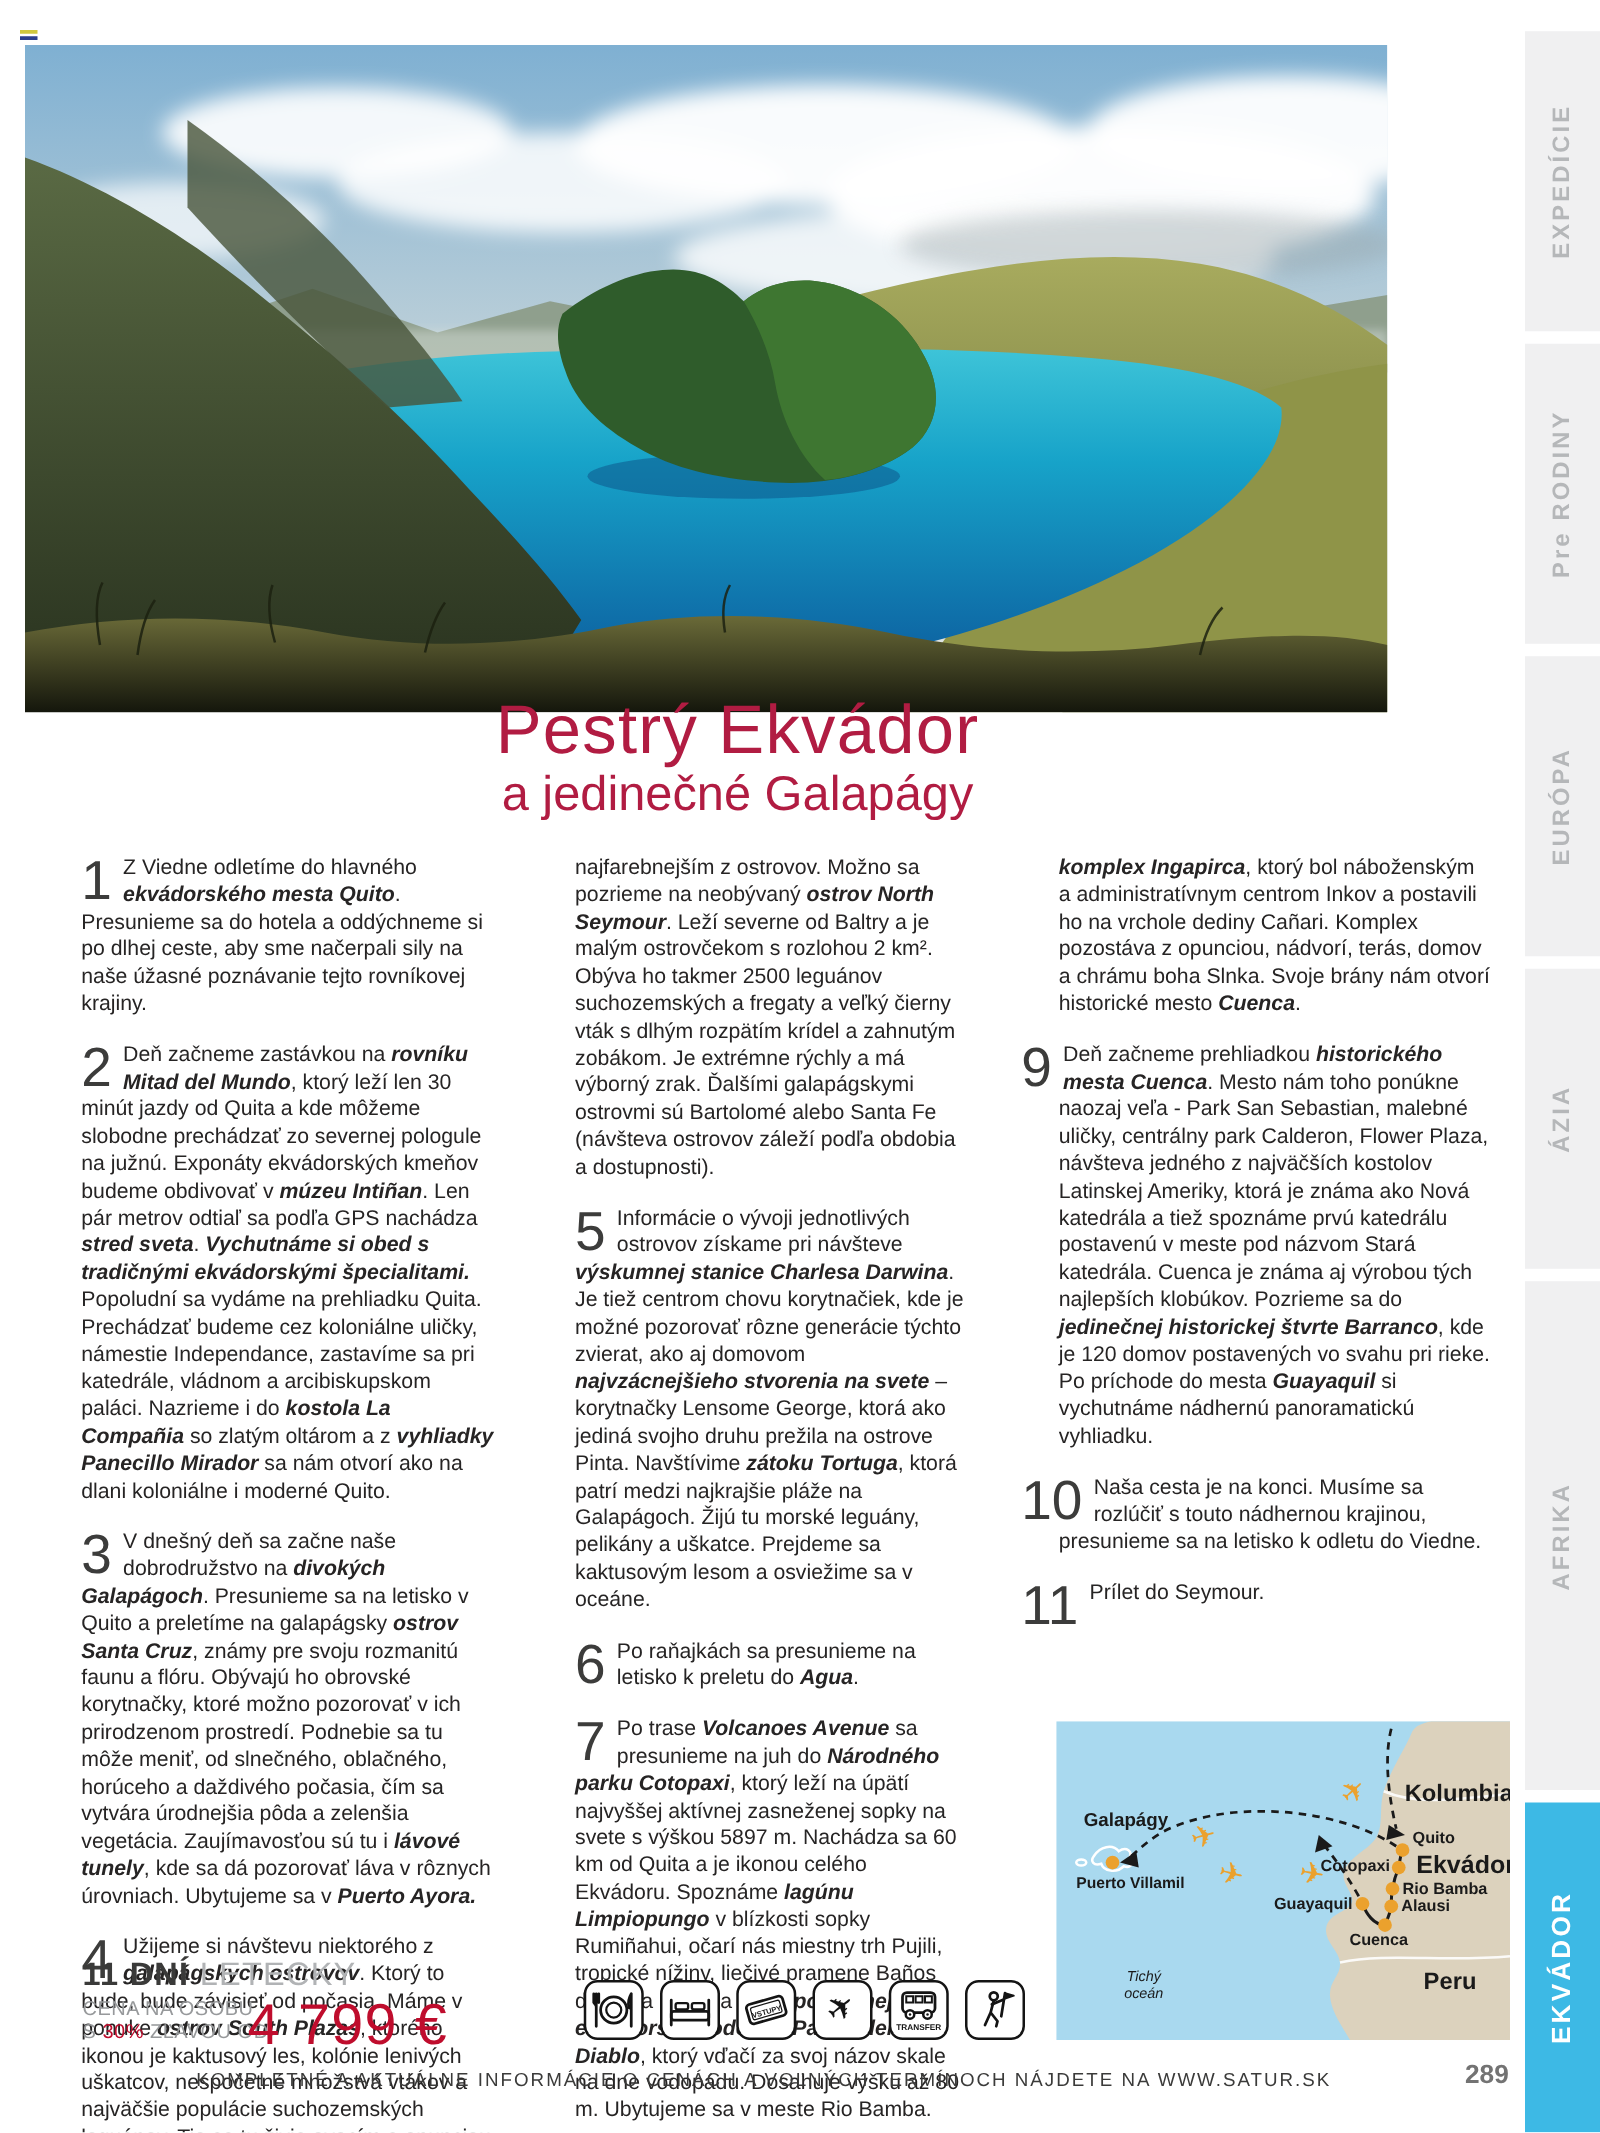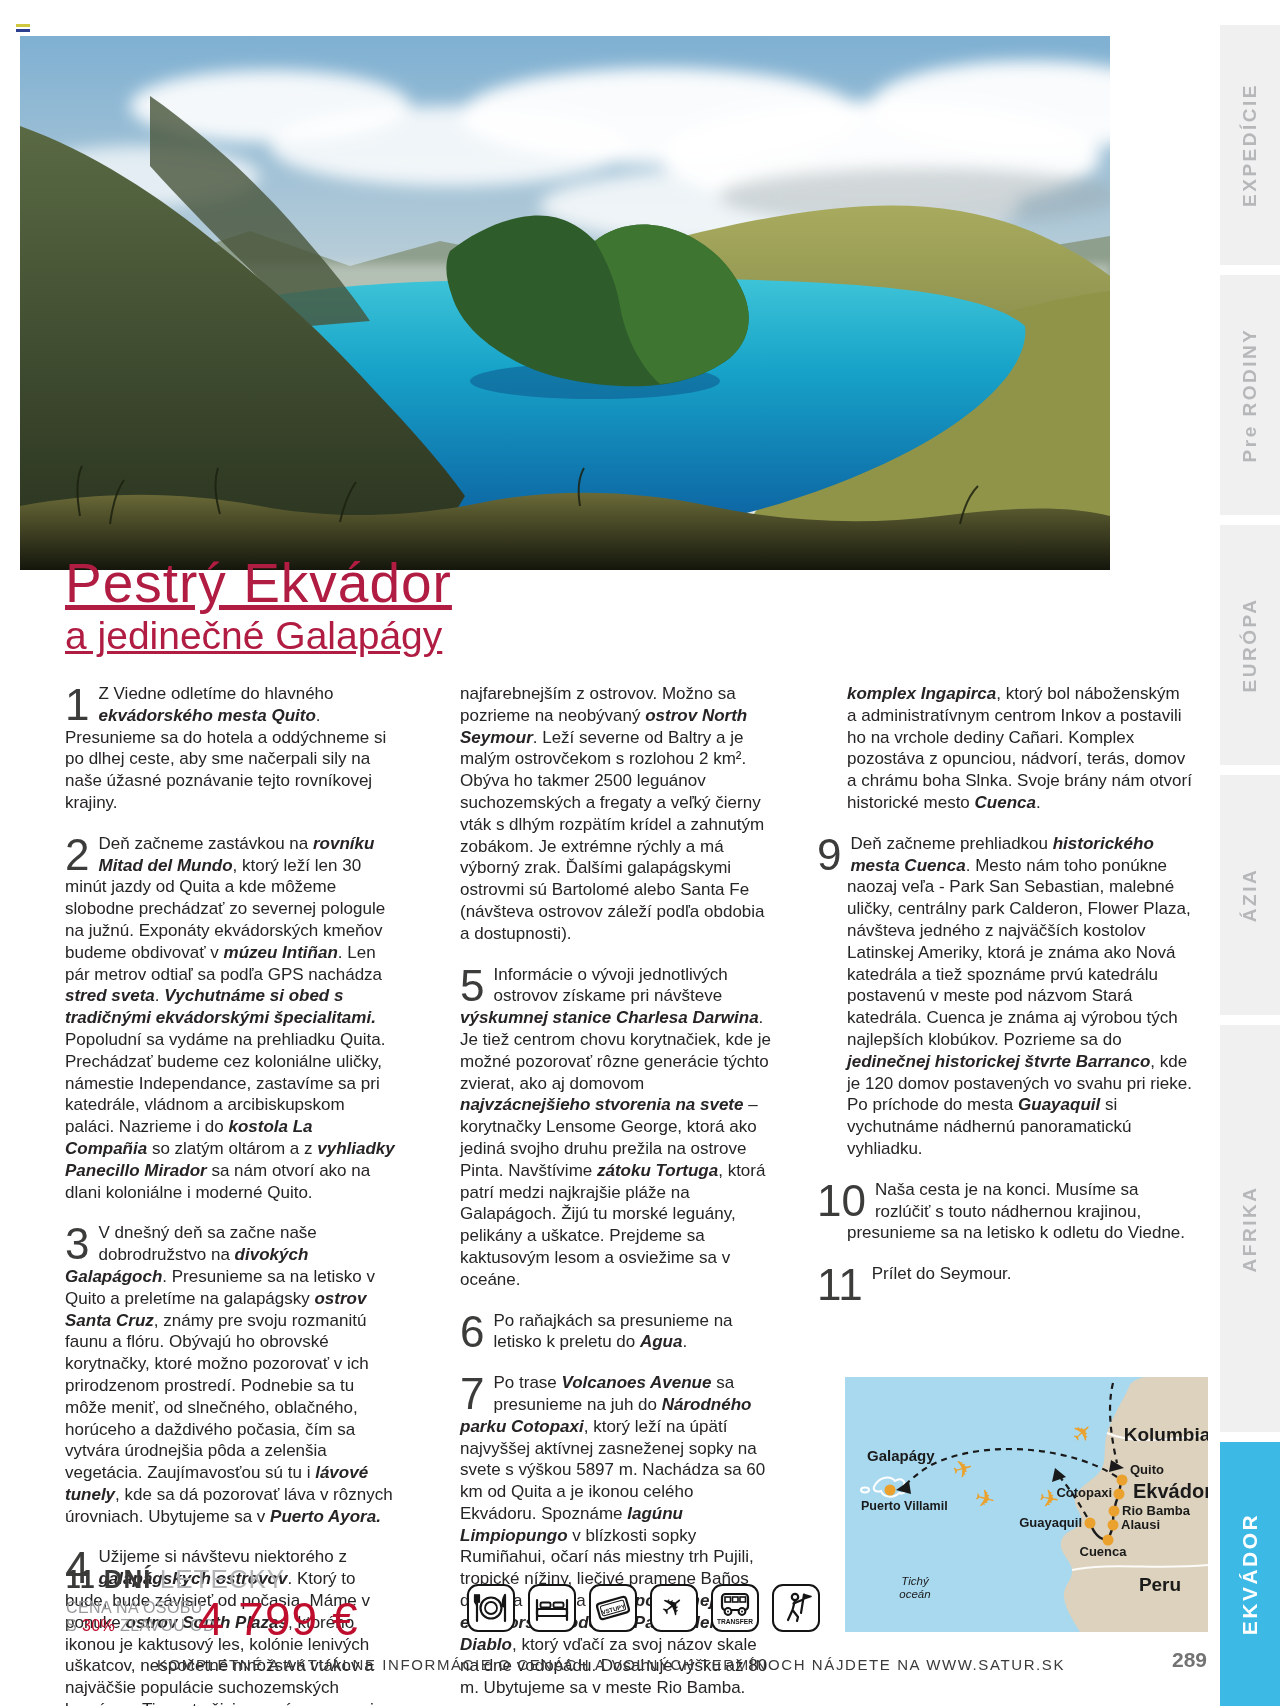--- a/index.html
+++ b/index.html
@@ -6,22 +6,22 @@
   .page{position:relative;width:1280px;height:1706px;background:#fff;overflow:hidden;
         font-family:"Liberation Sans",sans-serif;color:#262424;}
   
   .regmark{position:absolute;left:16px;top:24px;width:14px;height:9px;}
   .regmark .b1{height:3px;background:#cfc73e;}
   .regmark .b2{height:3px;margin-top:2px;background:#2b3f8e;}
   
   .hero{position:absolute;left:20px;top:36px;width:1090px;height:534px;overflow:hidden;}
   .hero svg{display:block;width:100%;height:100%;}
   
-  .title{position:absolute;left:65px;top:552px;width:1050px;
-         color:#b11c42;font-weight:300;text-decoration:underline;}
+  .title{position:absolute;left:65px;top:552px;width:1050px;text-align:center;
+         color:#b11c42;font-weight:300;}
   .title .l1{font-size:55px;line-height:62px;letter-spacing:1px;}
   .title .l2{font-size:39px;line-height:44px;}
   
   .col{position:absolute;top:683px;font-size:17px;line-height:21.8px;}
   .col1{left:65px;width:333px;}
   .col2{left:460px;width:312px;}
   .col3{left:847px;width:345px;}
   .day-block{margin-bottom:19px;clear:both;}
   .day-num{float:left;font-size:44px;line-height:40px;font-weight:200;
            color:#3c3c3b;padding:2px 9px 0 0;}

